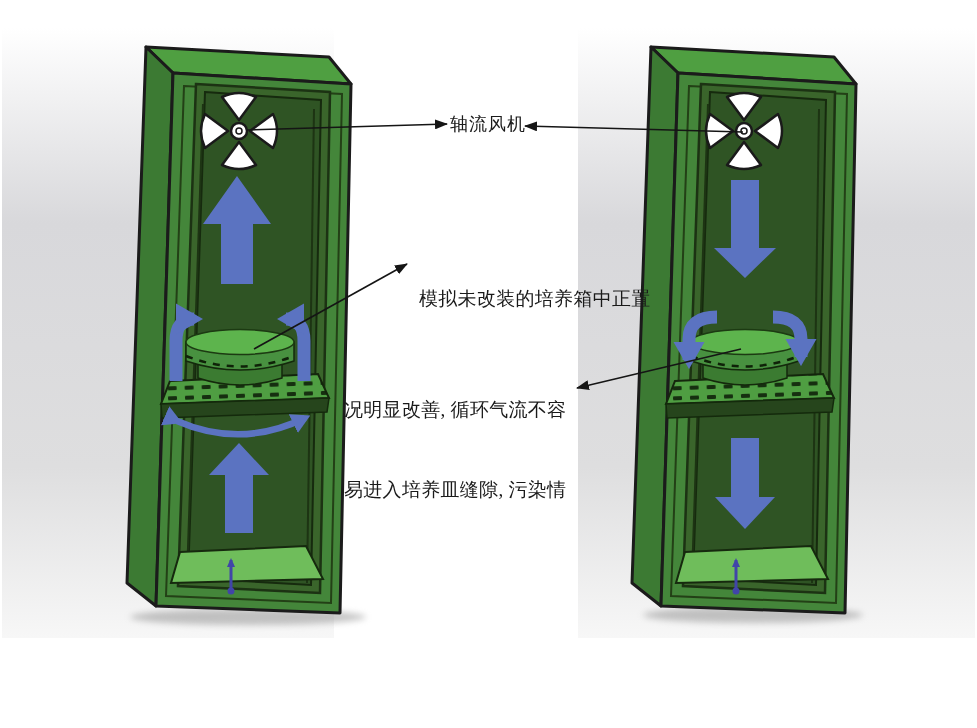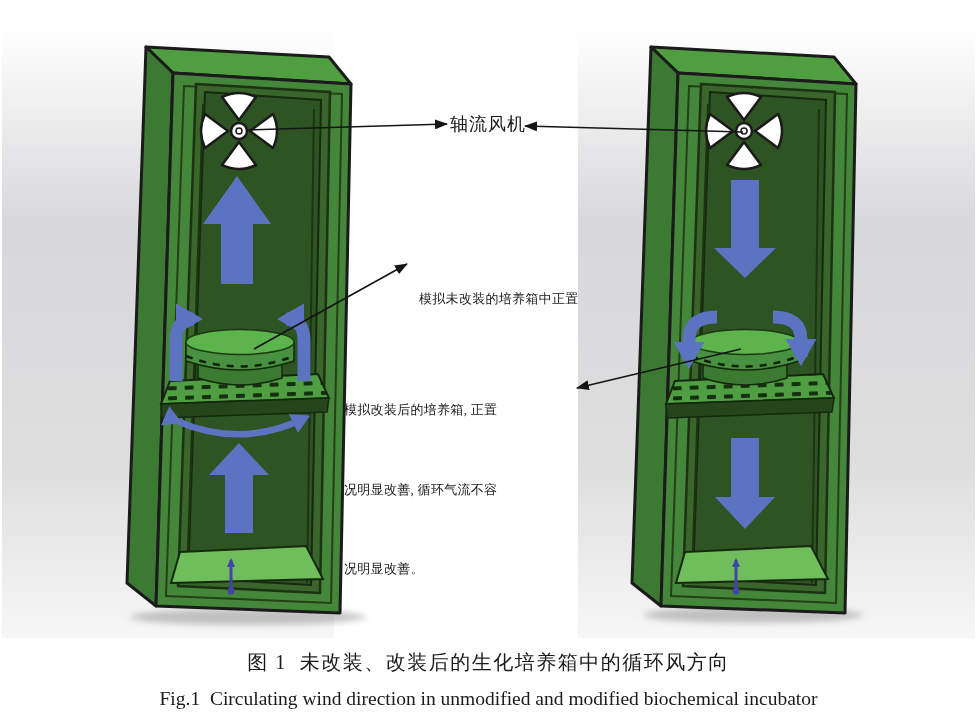--- a/index.html
+++ b/index.html
@@ -1,21 +1,21 @@
 <!DOCTYPE html>
 <html style="--arrow-blue: #5b73c1; --arrow-dark-blue: #4145a8; --cabinet-green: #44863a; --cabinet-top-green: #4f9f41; --cabinet-side-green: #3c7a33; --interior-green: #2f5424; --floor-green: #6fbd5b; --dish-green: #5db44d; --outline-dark: #1b1b1b; --background-gray: #d7d7da;"><head>
 <meta charset="utf-8">
 <style>
   html,body{margin:0;padding:0;background:#ffffff;}
   #stage{position:relative;width:977px;height:728px;background:#ffffff;overflow:hidden;
          font-family:"Liberation Serif","DejaVu Serif",serif;color:#1a1a1a;}
   #scene{position:absolute;left:0;top:0;}
   .txt{position:absolute;white-space:pre;}
   .fan-label{font-size:18px;letter-spacing:1px;}
-  .anno{font-size:13px;line-height:26.5px;letter-spacing:0.3px;}
+  .anno{font-size:19px;line-height:26.5px;letter-spacing:0.3px;}
   .cap-zh{left:0;width:977px;text-align:center;top:649px;font-size:20px;letter-spacing:1.5px;}
   .cap-en{left:0;width:977px;text-align:center;top:688px;font-size:19.5px;}
   
   .arrow-fill{fill:var(--arrow-blue);}
   .arrow-stroke{stroke:var(--arrow-blue);fill:none;}
   .small-arrow{stroke:var(--arrow-dark-blue);fill:none;}
   .small-arrow-dot{fill:var(--arrow-dark-blue);}
   .top-face{fill:var(--cabinet-top-green);}
   .side-face{fill:var(--cabinet-side-green);}
   .front-face{fill:var(--cabinet-green);}
@@ -125,21 +125,18 @@
   <line class="annoline" x1="741" y1="349" x2="577" y2="388" marker-end="url(#blackArrow)"></line>
 </svg>
 
 <div class="txt fan-label" style="left:450px;top:112px;">轴流风机</div>
 
 <div class="txt anno" style="left:419px;top:233px;">
   <div>模拟未改装的培养箱中正置</div>
 </div>
 
 <div class="txt anno" style="left:344px;top:344px;">
-  <div>模拟改装后的培养箱, 正置</div>
   <div>况明显改善, 循环气流不容</div>
-  <div>况明显改善。</div>
+  <div>易进入培养皿缝隙, 污染情</div>
 </div>
 
-<div class="txt cap-zh">图 1  未改装、改装后的生化培养箱中的循环风方向</div>
-<div class="txt cap-en">Fig.1  Circulating wind direction in unmodified and modified biochemical incubator</div>
 
 </div>
 
 </body></html>

